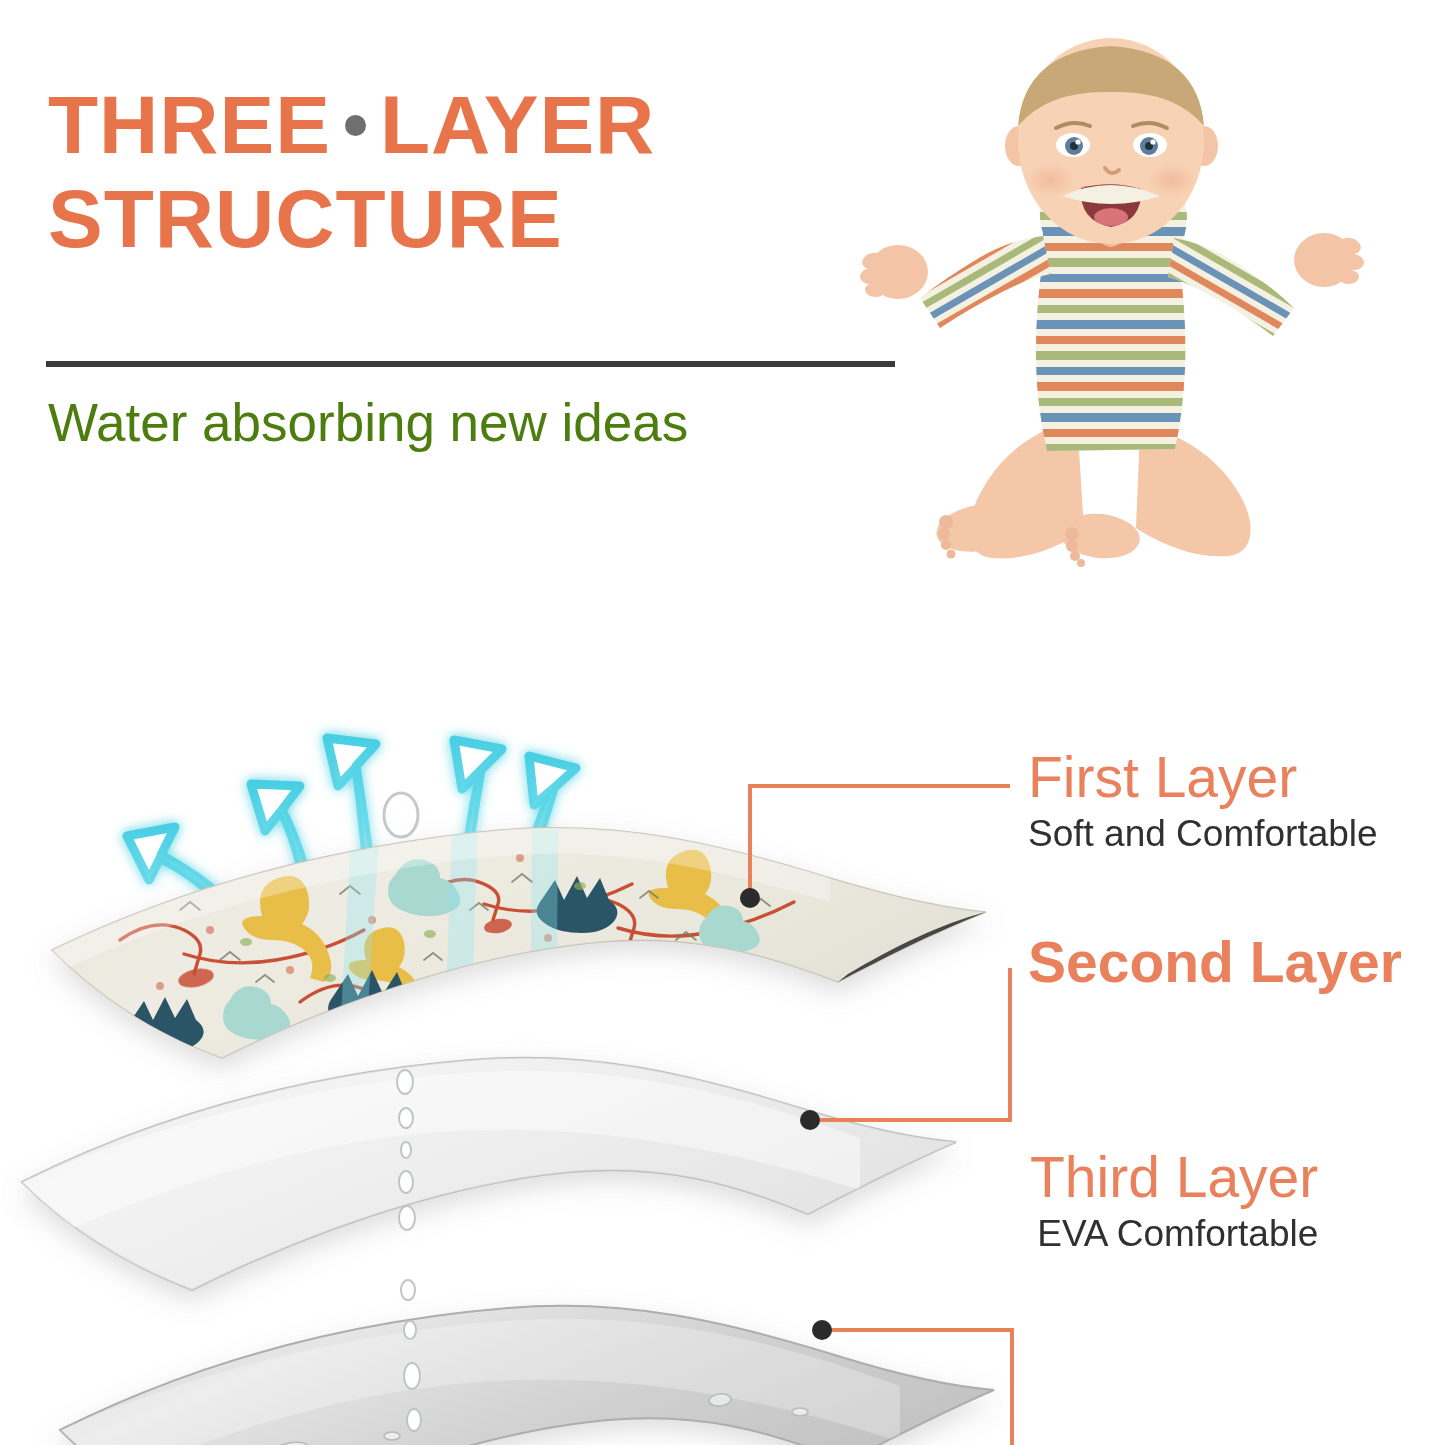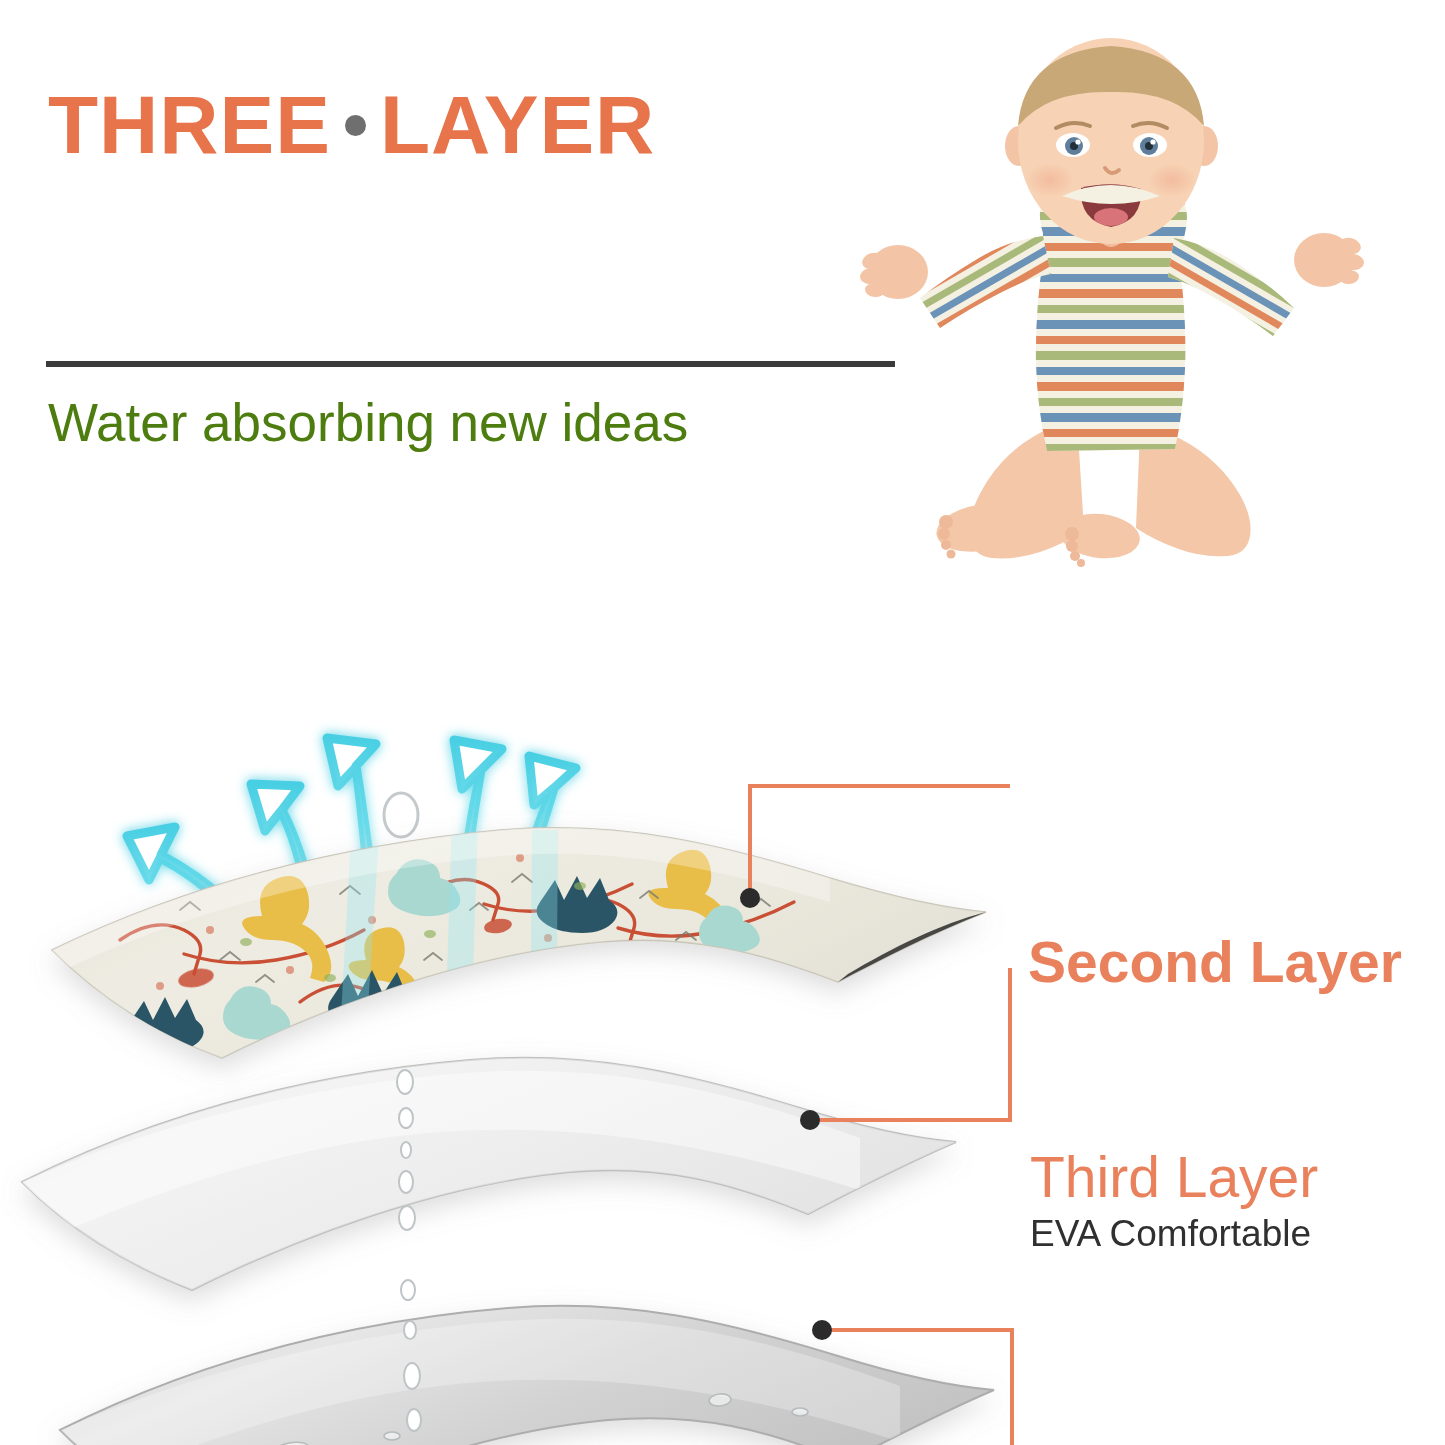--- a/index.html
+++ b/index.html
@@ -101,29 +101,30 @@
     display: block;
     font-size: 37px;
     color: #303030;
     line-height: 1.25;
     margin-top: 4px;
     letter-spacing: 0px;
   }
 
   #label-1 { left: 1028px; top: 748px; }
   #label-2 { left: 1028px; top: 933px; font-weight: bold; }
-  #label-3 { left: 1030px; top: 1148px; }
+  #label-3 { left: 1030px; top: 1148px; text-align: right; }
 </style>
 </head>
 <body>
 
 <div id="page">
 
   <div class="headline">
     <span>THREE</span><span class="dot-sep"></span><span>LAYER</span>
+    <span class="hl-line2">STRUCTURE</span>
   </div>
 
   <div class="divider"></div>
 
   <div class="subtitle">Water absorbing new ideas</div>
 
   <div class="baby-wrap">
     <svg width="610" height="540" viewBox="0 0 610 540" xmlns="http://www.w3.org/2000/svg">
       <defs>
         <clipPath id="bodyClip">
@@ -569,20 +570,24 @@
         </g>
       </g>
       <g fill="#2b2b2b">
         <circle cx="750" cy="268" r="10"></circle>
         <circle cx="810" cy="490" r="10"></circle>
         <circle cx="822" cy="700" r="10"></circle>
       </g>
     </svg>
   </div>
 
+  <div class="layer-label" id="label-1">
+    <span class="ll-title">First Layer</span>
+    <span class="ll-sub">Soft and Comfortable</span>
+  </div>
 
   <div class="layer-label" id="label-2">
     <span class="ll-title">Second Layer</span>
   </div>
 
   <div class="layer-label" id="label-3">
     <span class="ll-title">Third Layer</span>
     <span class="ll-sub">EVA Comfortable</span>
   </div>
 

